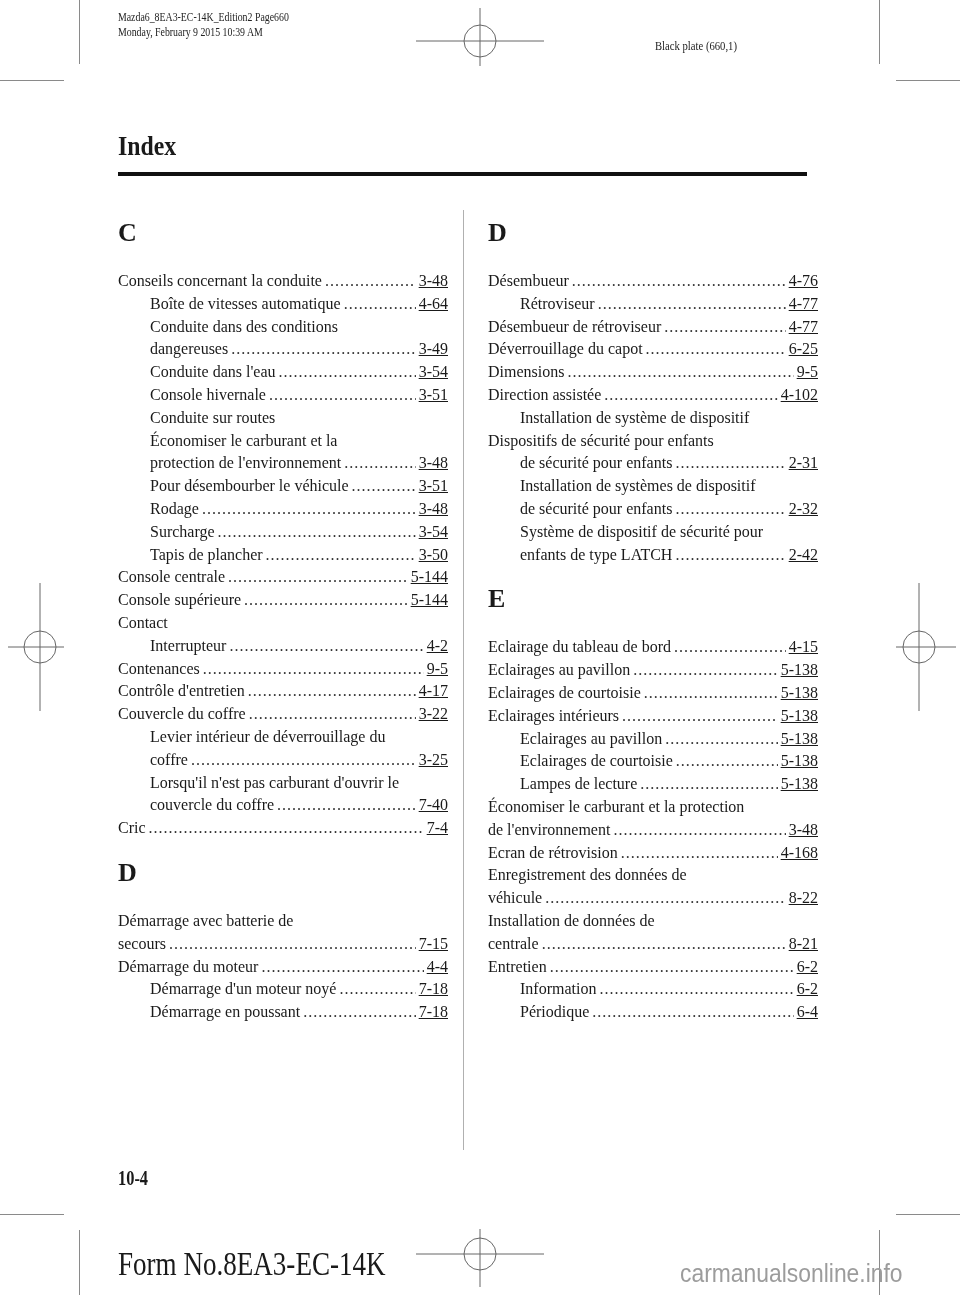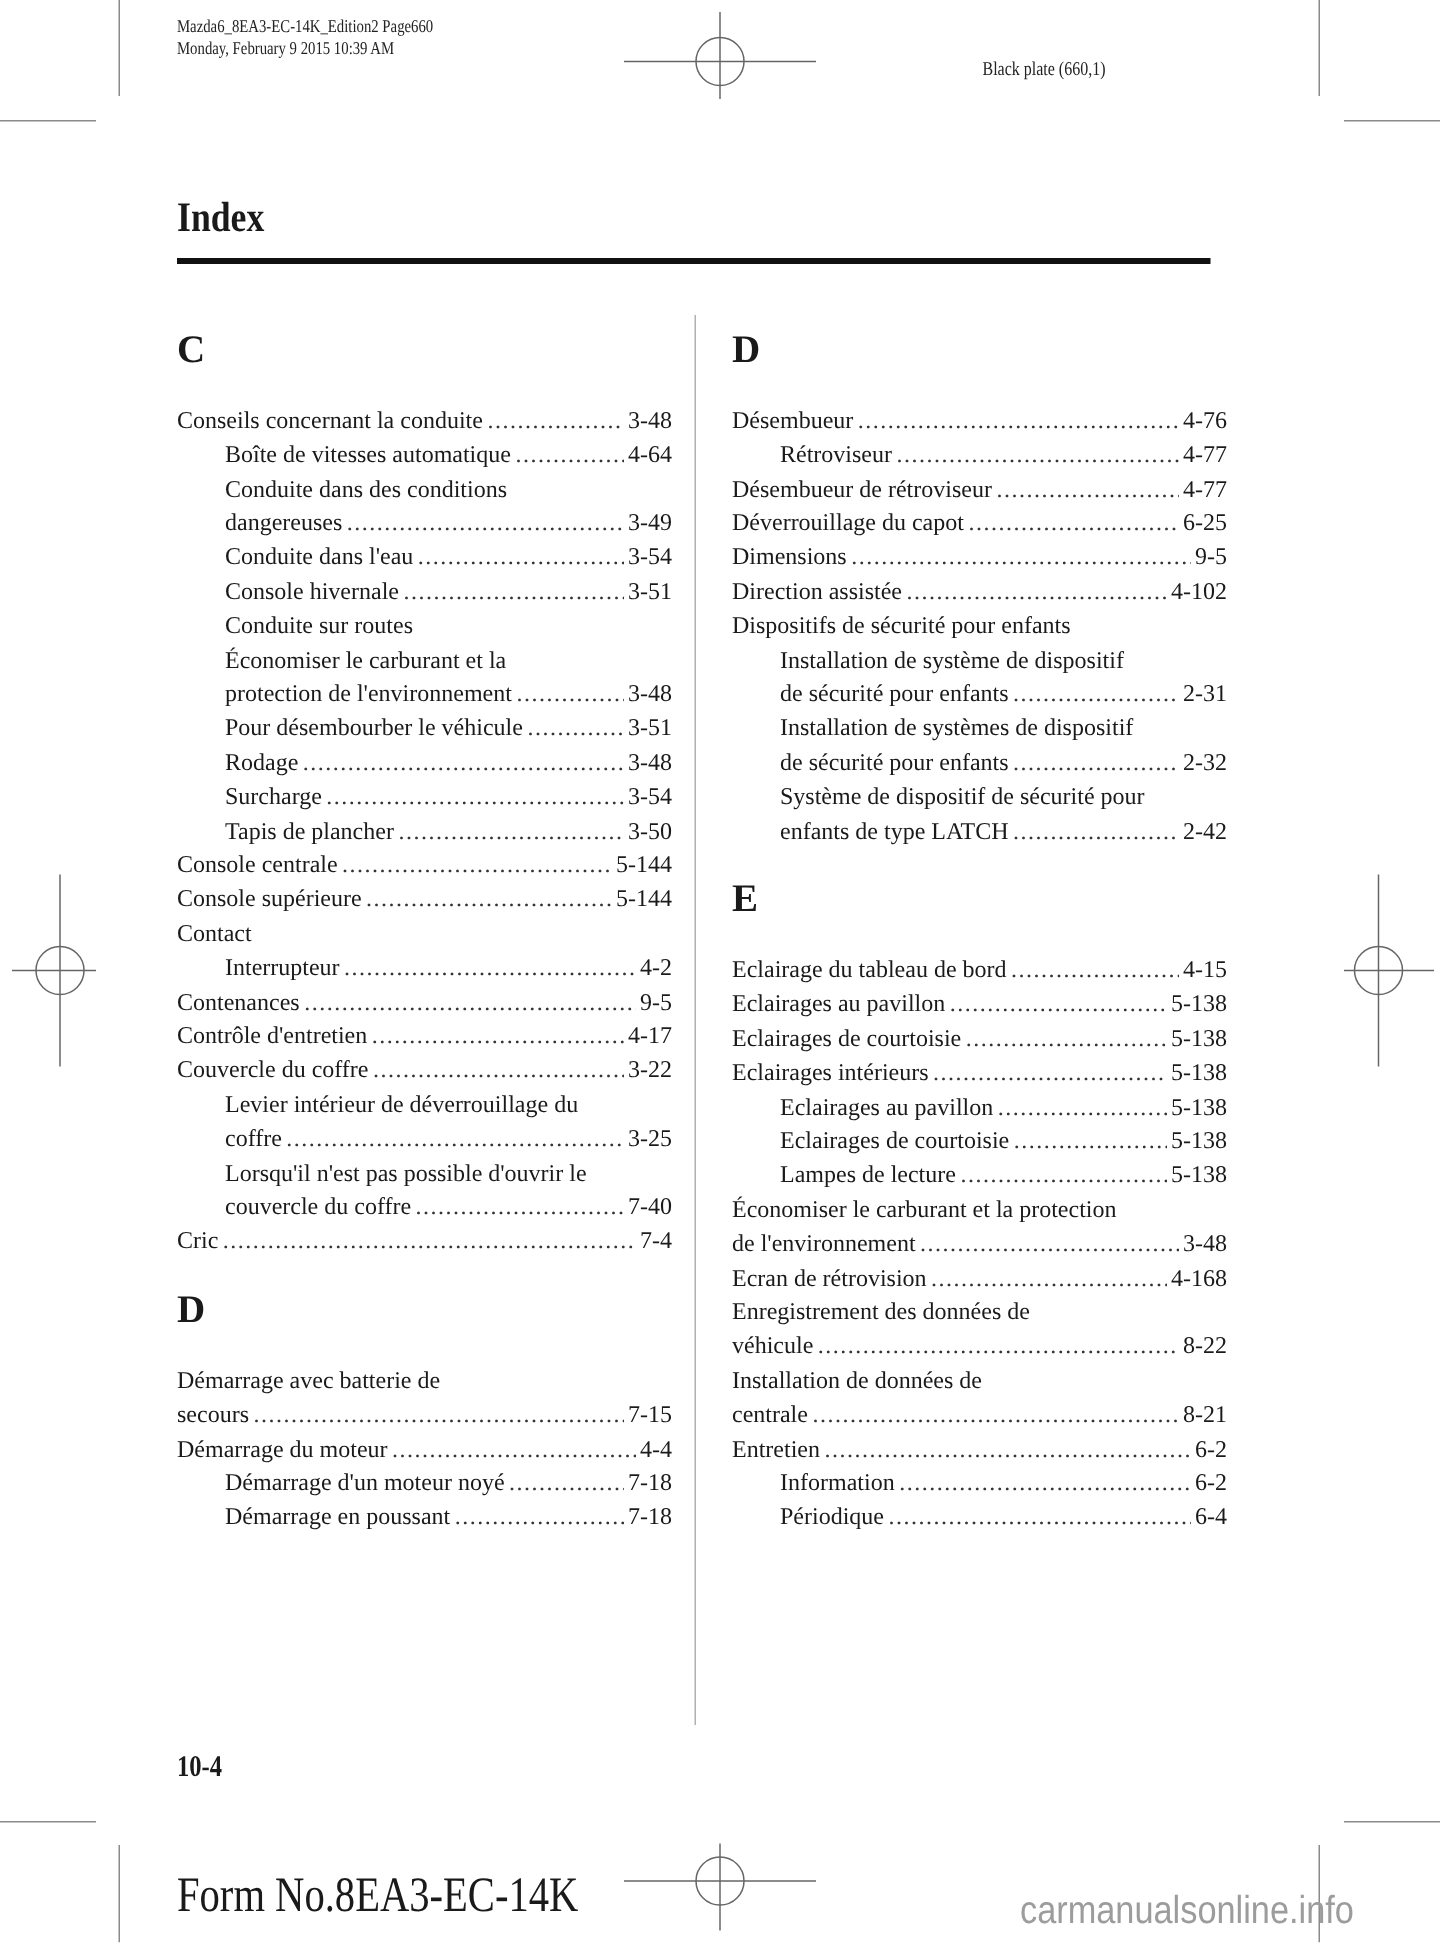--- a/index.html
+++ b/index.html
@@ -17,21 +17,21 @@
   .col { position: absolute; width: 330px; font-size: 16px; line-height: 22.8px; }
   .col-left { left: 118px; top: 218px; }
   .col-right { left: 488px; top: 218px; }
   .letter { font-size: 26px; font-weight: bold; height: 30px; line-height: 30px; margin-bottom: 22px; }
   .section + .section .letter { margin-top: 18px; }
   .entry { display: flex; align-items: baseline; white-space: nowrap; }
   .entry.sub { padding-left: 32px; }
   .entry .txt { flex: 0 0 auto; }
   .entry .dots { flex: 1 1 auto; overflow: hidden; margin: 0 3px; color: #333; letter-spacing: 1px; }
   .entry .dots::before { content: "........................................................................................................................"; }
-  .entry .pg { flex: 0 0 auto; }
+  .entry .pg { flex: 0 0 auto; text-decoration: underline; }
   .page-number { left: 118px; top: 1167px; font-size: 20px; font-weight: bold; transform: scaleX(0.82); transform-origin: left top; }
   .form-no { left: 118px; top: 1246px; font-size: 33px; transform: scaleX(0.82); transform-origin: left top; }
   .watermark { left: 680px; top: 1258px; font-family: "Liberation Sans", "DejaVu Sans", sans-serif; font-size: 26px; color: #9c9c9c; transform: scaleX(0.88); transform-origin: left top; }
 </style>
 </head>
 <body>
 
 <div class="abs slug">
   <div>Mazda6_8EA3-EC-14K_Edition2 Page660</div>
   <div>Monday, February 9 2015 10:39 AM</div>
@@ -170,21 +170,21 @@
       </div>
       <div class="entry sub cont">
         <span class="txt">Levier intérieur de déverrouillage du</span>
       </div>
       <div class="entry sub">
         <span class="txt">coffre</span>
         <span class="dots"></span>
         <span class="pg">3-25</span>
       </div>
       <div class="entry sub cont">
-        <span class="txt">Lorsqu'il n'est pas possible d'ouvrir le</span>
+        <span class="txt">Lorsqu'il n'est pas carburant d'ouvrir le</span>
       </div>
       <div class="entry sub">
         <span class="txt">couvercle du coffre</span>
         <span class="dots"></span>
         <span class="pg">7-40</span>
       </div>
       <div class="entry">
         <span class="txt">Cric</span>
         <span class="dots"></span>
         <span class="pg">7-4</span>
@@ -243,25 +243,25 @@
       <div class="entry">
         <span class="txt">Dimensions</span>
         <span class="dots"></span>
         <span class="pg">9-5</span>
       </div>
       <div class="entry">
         <span class="txt">Direction assistée</span>
         <span class="dots"></span>
         <span class="pg">4-102</span>
       </div>
+      <div class="entry sub cont">
+        <span class="txt">Installation de système de dispositif</span>
+      </div>
       <div class="entry cont">
         <span class="txt">Dispositifs de sécurité pour enfants</span>
-      </div>
-      <div class="entry sub cont">
-        <span class="txt">Installation de système de dispositif</span>
       </div>
       <div class="entry sub">
         <span class="txt">de sécurité pour enfants</span>
         <span class="dots"></span>
         <span class="pg">2-31</span>
       </div>
       <div class="entry sub cont">
         <span class="txt">Installation de systèmes de dispositif</span>
       </div>
       <div class="entry sub">

